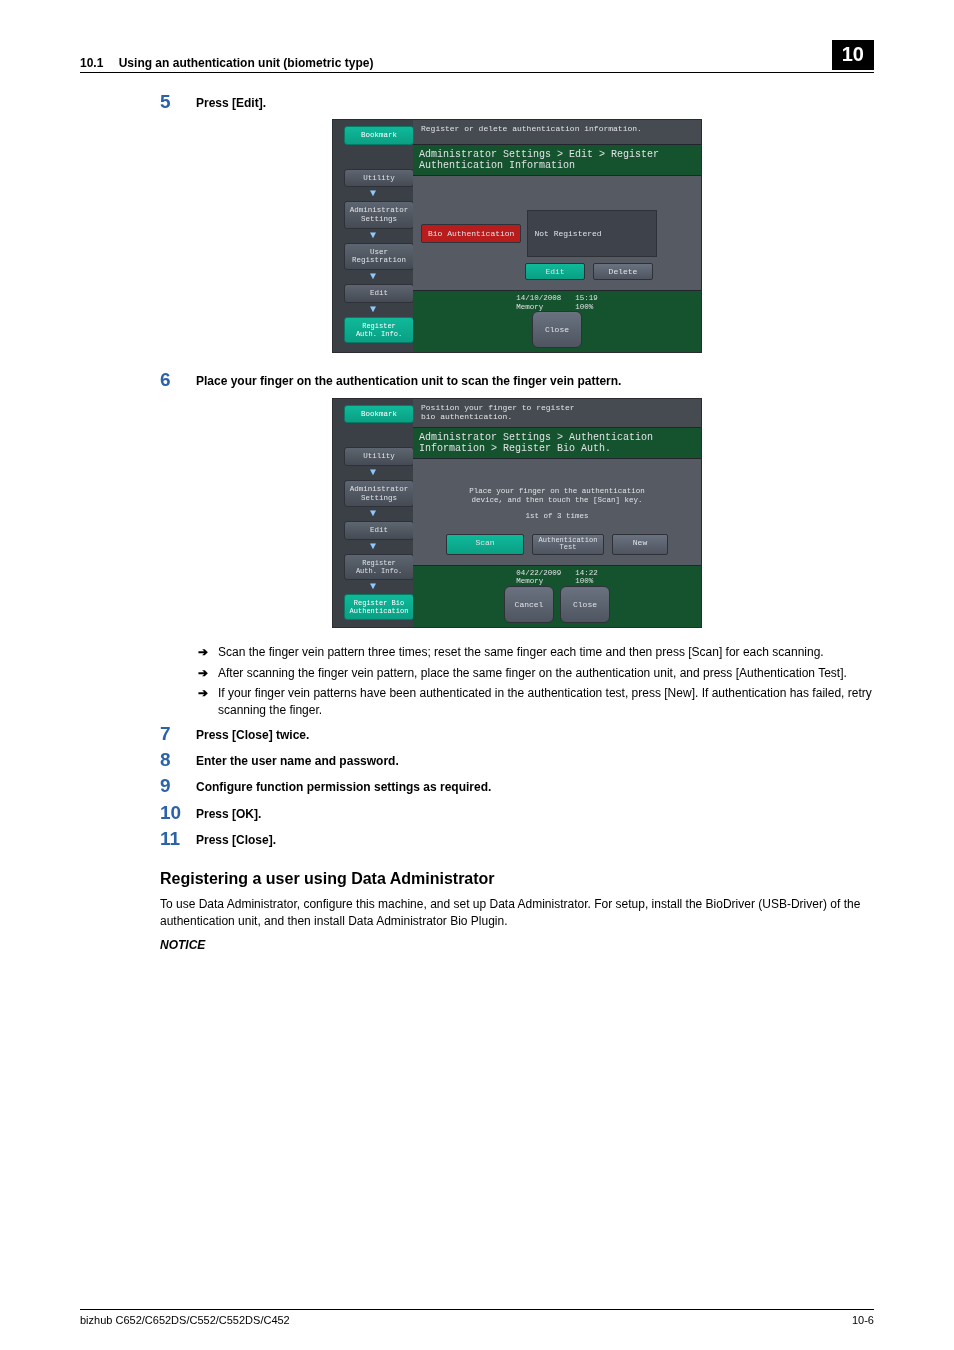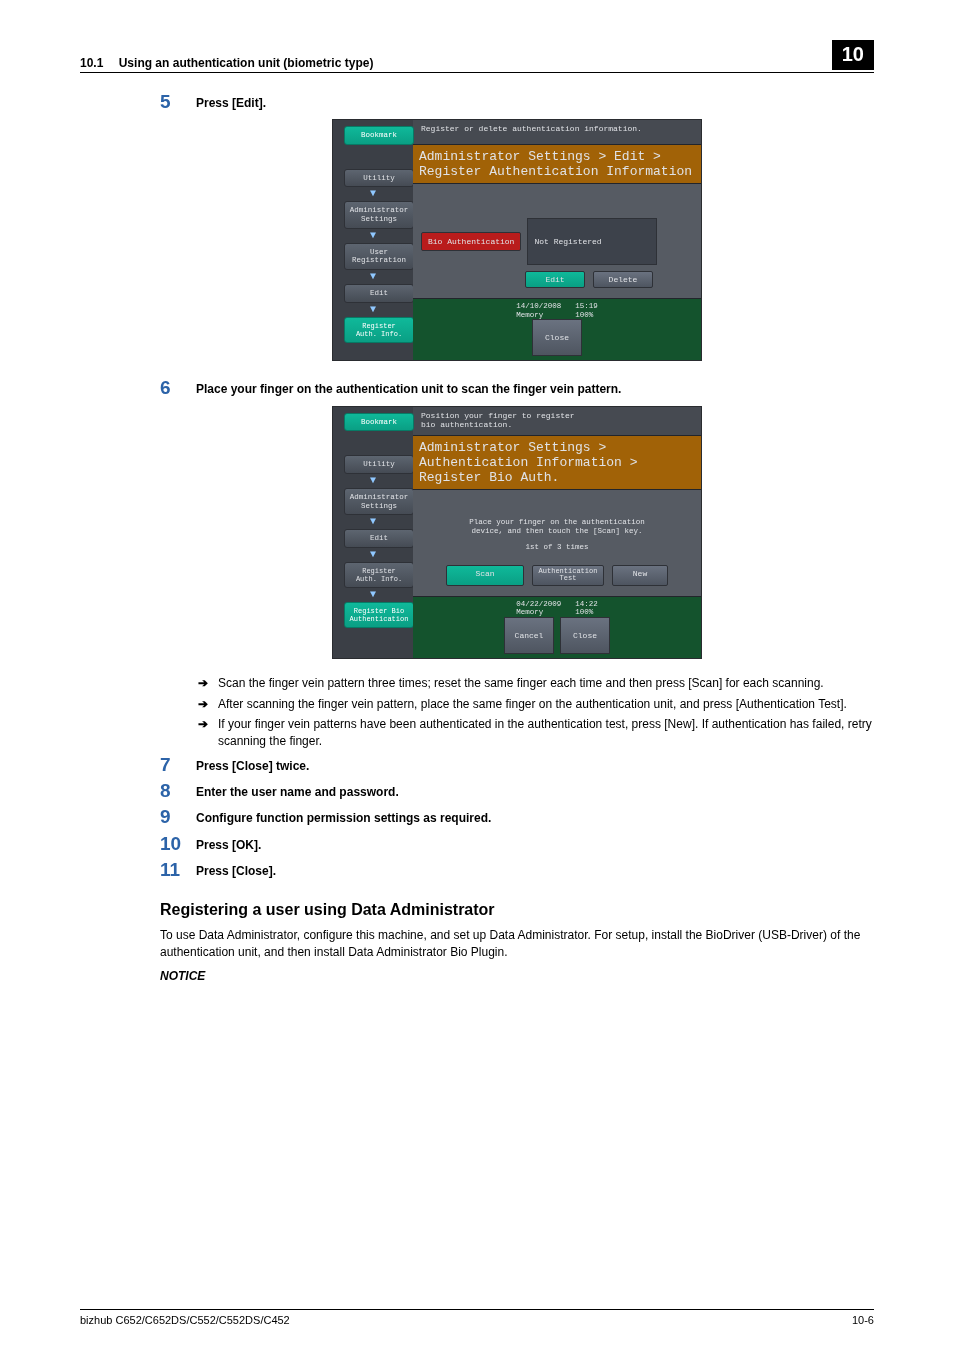--- a/index.html
+++ b/index.html
@@ -14,32 +14,32 @@
   .step-num { width: 36px; flex: 0 0 36px; color: #2c63a8; font-size: 19px; font-weight: bold; line-height: 1; padding-top: 1px; }
   .step-txt { font-size: 12px; line-height: 1.35; padding-top: 4px; font-weight: bold; }
   .panel-wrap { display: flex; justify-content: center; margin: 8px 0 16px 0; }
   .panel { width: 370px; background: #464a51; color: #e0e2e6; font-family: "Lucida Console","Courier New",monospace; font-size: 8px; display: flex; border: 1px solid #2a2c30; }
   .panel-left { width: 80px; flex: 0 0 80px; background: #3b3f46; display: flex; flex-direction: column; align-items: center; padding: 6px 4px; gap: 4px; }
   .pbtn { width: 70px; text-align: center; padding: 4px 2px; border-radius: 3px; background: linear-gradient(#5d6570,#454b54); border: 1px solid #2e3137; font-size: 7.5px; line-height: 1.15; margin-left: 12px; }
   .pbtn.green { background: linear-gradient(#0fb99a,#0a9f84); border-color: #077a65; color:#fff; }
   .arrow-dn { color:#90c8ff; font-size:10px; line-height:0.6; }
   .panel-right { flex: 1; display: flex; flex-direction: column; }
   .panel-msg { padding: 4px 8px 6px 8px; min-height: 24px; }
-  .panel-crumb { background: #a16207; border-top: 1px solid #22252b; border-bottom: 1px solid #22252b; padding: 4px 6px; font-size: 13px; }
+  .panel-crumb { background: #14532d; border-top: 1px solid #22252b; border-bottom: 1px solid #22252b; padding: 4px 6px; font-size: 10px; }
   .panel-body { flex: 1; background: #565b63; padding: 10px 8px; }
   .bio-row { display:flex; align-items:center; gap:6px; }
   .bio-label { display:inline-block; border:1px solid #2e3137; background:#b91c1c; padding:4px 6px; border-radius:2px; }
   .bio-status { display:inline-block; border:1px solid #2e3137; background:#3d424b; padding:18px 6px; width:130px; }
   .bio-actions { margin-top:6px; margin-left:104px; display:flex; gap:8px; }
   .actbtn { width:60px; text-align:center; padding:3px 0; border:1px solid #2e3137; border-radius:2px; background:linear-gradient(#6a7280,#4e5560); font-size:8px; }
   .actbtn.green { background: linear-gradient(#0fb99a,#0a9f84); }
   .panel-foot { display:flex; align-items:center; padding:3px 6px 4px 6px; background:#14532d; border-top:1px solid #22252b;flex-direction:column; }
   .foot-left { display:flex; gap:14px; font-size:7.5px; align-items:center; }
   .foot-col { display:flex; flex-direction:column; line-height:1.15; }
-  .closebtn { width:50px; text-align:center; padding:13px 0; background:linear-gradient(#6a7280,#4e5560); border:1px solid #2e3137; border-radius:0; font-size:8px; }
+  .closebtn { width:50px; text-align:center; padding:13px 0; background:linear-gradient(#6a7280,#4e5560); border:1px solid #2e3137; border-radius:6px; font-size:8px; }
   .center-msg { text-align:center; font-size:7.5px; line-height:1.3; margin-bottom:6px; }
   .scan-row { display:flex; justify-content:center; gap:8px; margin-top:12px; }
   .bullets { margin: 10px 0 4px 0; padding-left: 38px; }
   .bul { display:flex; font-size:12px; line-height:1.4; margin-bottom:4px; }
   .bul .arrow { width:20px; flex:0 0 20px; font-weight:bold; }
   .h2 { font-size:16px; font-weight:bold; margin: 22px 0 8px 0; }
   .para { font-size:12px; line-height:1.4; margin-bottom:8px; }
   .notice-h { font-size:12px; font-weight:bold; font-style:italic; margin-top:6px; }
   .notice-t { font-size:12px; font-style:italic; line-height:1.4; }
   .ftr { position:absolute; left:80px; right:80px; bottom:24px; border-top:1px solid #000; padding-top:4px; display:flex; justify-content:space-between; font-size:11px; }

